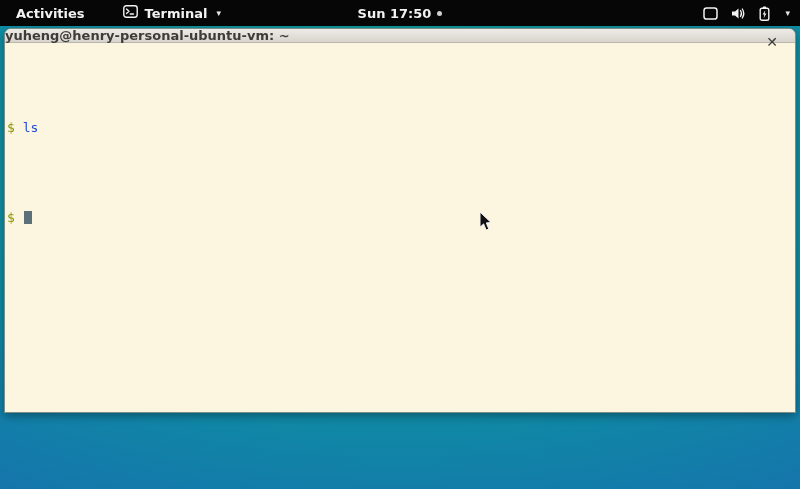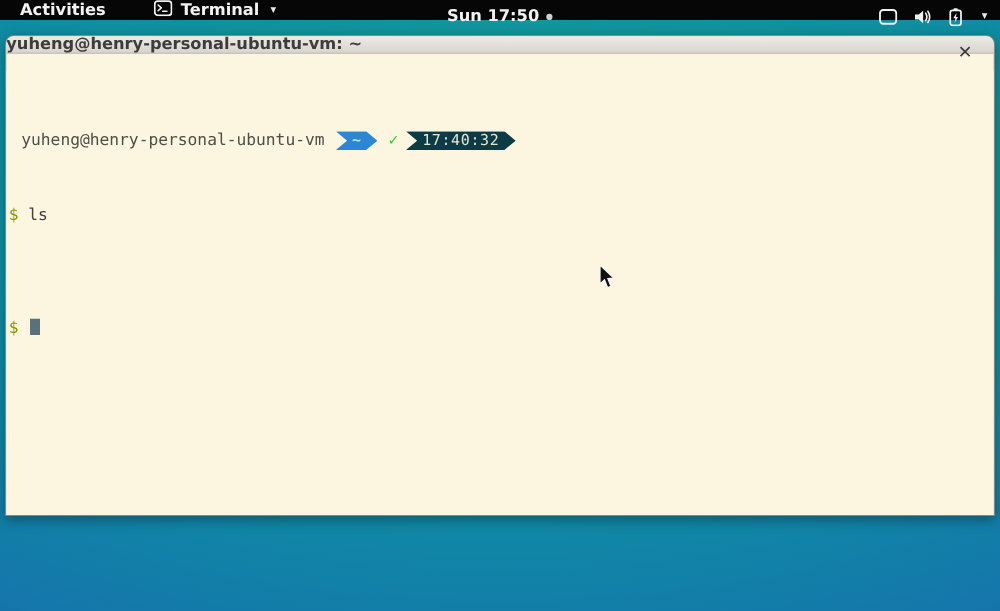--- a/index.html
+++ b/index.html
@@ -6,21 +6,21 @@
   html,body { width:800px; height:489px; overflow:hidden; }
   body {
     font-family: "DejaVu Sans", "Liberation Sans", sans-serif;
     position:relative;
     width:800px; height:489px;
     background: radial-gradient(ellipse 130% 110% at 50% 30%, #13a095 0%, #0f8ba4 48%, #1a64b2 95%);
   }
 
   
   .topbar {
-    position:absolute; left:0; top:0; width:800px; height:16px;
+    position:absolute; left:0; top:0; width:800px; height:26px;
     background:#060606; color:#f2f2f2; font-size:13px; font-weight:600;
     display:flex; align-items:center; z-index:30;
   }
   .tb-activities { margin-left:10px; padding:2px 6px; cursor:default; }
   .tb-app { display:flex; align-items:center; gap:7px; margin-left:32px; }
   .tb-caret { font-size:9px; margin-left:2px; color:#e8e8e8; }
   .tb-clock {
     position:absolute; left:0; right:0; top:0; height:26px;
     display:flex; align-items:center; justify-content:center; gap:6px;
     pointer-events:none;
@@ -63,21 +63,21 @@
   .ribbon {
     display:inline-block; height:15px; line-height:15px; vertical-align:top;
     padding:0 13px; margin-left:9px;
     clip-path:polygon(0 0, calc(100% - 9px) 0, 100% 50%, calc(100% - 9px) 100%, 0 100%, 9px 50%);
     font-size:12px;
   }
   .ribbon-cwd { background:#2a87d3; color:#c6ddf1; font-weight:700; }
   .ribbon-time { background:#0b3b44; color:#e8e4d0; margin-left:6px; letter-spacing:.5px; }
   .check { color:#3bc23b; font-weight:700; margin-left:9px; }
   .sym { color:#859900; }
-  .cmd { color:#404040; }
+  .cmd { color:#1d4ed8; }
   .ls-line { color:#2aa198; white-space:pre; }
   .cursor-block {
     display:inline-block; width:8px; height:13px; background:#5b7078;
     vertical-align:-2px; margin-left:1px;
   }
 
   
   .mouse { position:absolute; left:479px; top:211px; z-index:50; pointer-events:none; }
 </style>
 </head>
@@ -130,21 +130,20 @@
 </div>
 
 <div class="window">
   <div class="titlebar">
     <span class="titlebar-title">yuheng@henry-personal-ubuntu-vm: ~</span>
     <span class="close-btn">✕</span>
   </div>
 
   <div class="term-body">
 
-    <div class="term-line"><span class="host">yuheng@henry-personal-ubuntu-vm</span><span class="ribbon ribbon-cwd">~</span><span class="check">✓</span><span class="ribbon ribbon-time">17:40:32</span></div>
 
     <div class="term-line"><span class="sym">$</span><span> </span><span class="cmd">ls</span></div>
 
 
 
     <div class="term-line"><span class="sym">$</span><span> </span><span class="cursor-block"></span></div>
 
   </div>
 </div>
 

